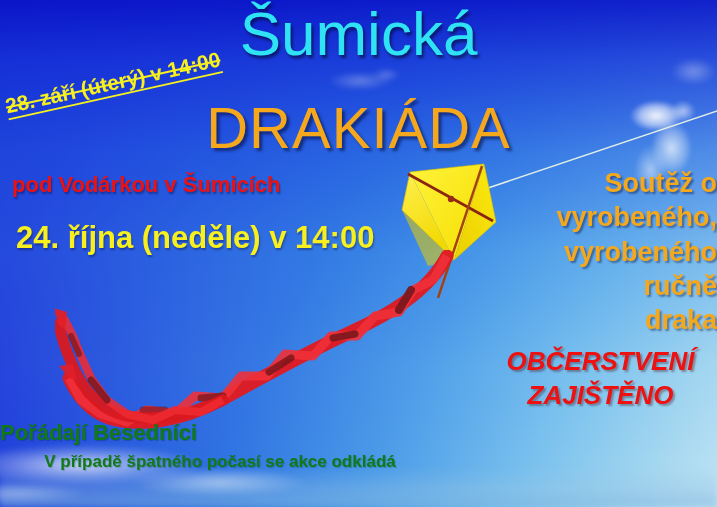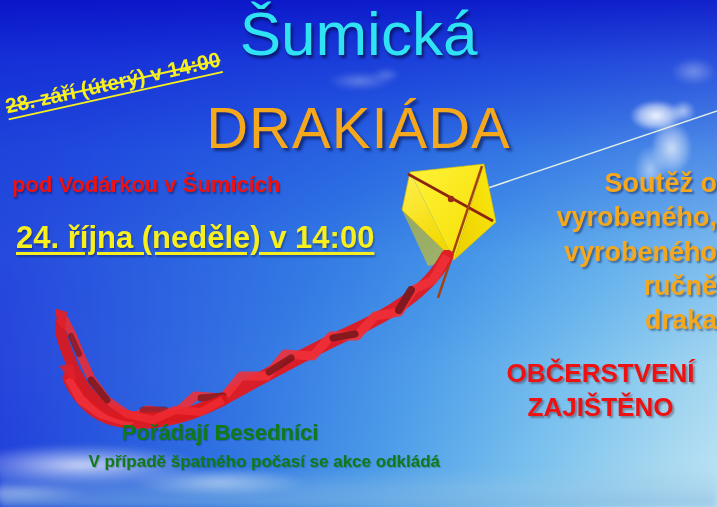--- a/index.html
+++ b/index.html
@@ -143,21 +143,20 @@
     font-weight: bold;
     color: #ee1111;
     text-shadow: 1px 2px 2px rgba(0,0,40,0.40);
   }
 
   #date-line {
     left: 16px; top: 220px;
     font-size: 31px;
     font-weight: bold;
     color: #f7f01e;
-    text-decoration: underline;
     text-decoration-thickness: 3px;
     text-underline-offset: 4px;
     text-shadow: 1px 2px 2px rgba(0,0,40,0.35);
   }
 
   #right-column {
     position: absolute;
     left: 484px; top: 166px;
     width: 233px;
     text-align: center;
@@ -168,37 +167,37 @@
     color: #f5a81c;
     line-height: 1.27;
     text-shadow: 2px 2px 2px rgba(0,0,40,0.40);
     text-align: right;
   }
   .right-red {
     font-size: 26px;
     font-weight: bold;
     color: #ee1111;
     line-height: 1.30;
-    margin-top: 20px;
+    margin-top: 8px;
     text-shadow: 2px 2px 2px rgba(60,0,0,0.35);
+    font-style: italic;
   }
 
   #organizer-line {
     left: 0; top: 420px;
     width: 440px;
-    text-align: center;
     font-size: 22px;
     font-weight: bold;
     color: #0f7a17;
     text-shadow: 1px 1px 1px rgba(0,30,0,0.25);
   }
   #weather-note {
     left: 0; top: 452px;
     width: 440px;
-    text-align: right;
+    text-align: center;
     font-size: 17px;
     font-weight: bold;
     color: #0f7a17;
     text-shadow: 1px 1px 1px rgba(0,30,0,0.22);
   }
 </style>
 </head>
 <body>
 
 <div id="poster">

